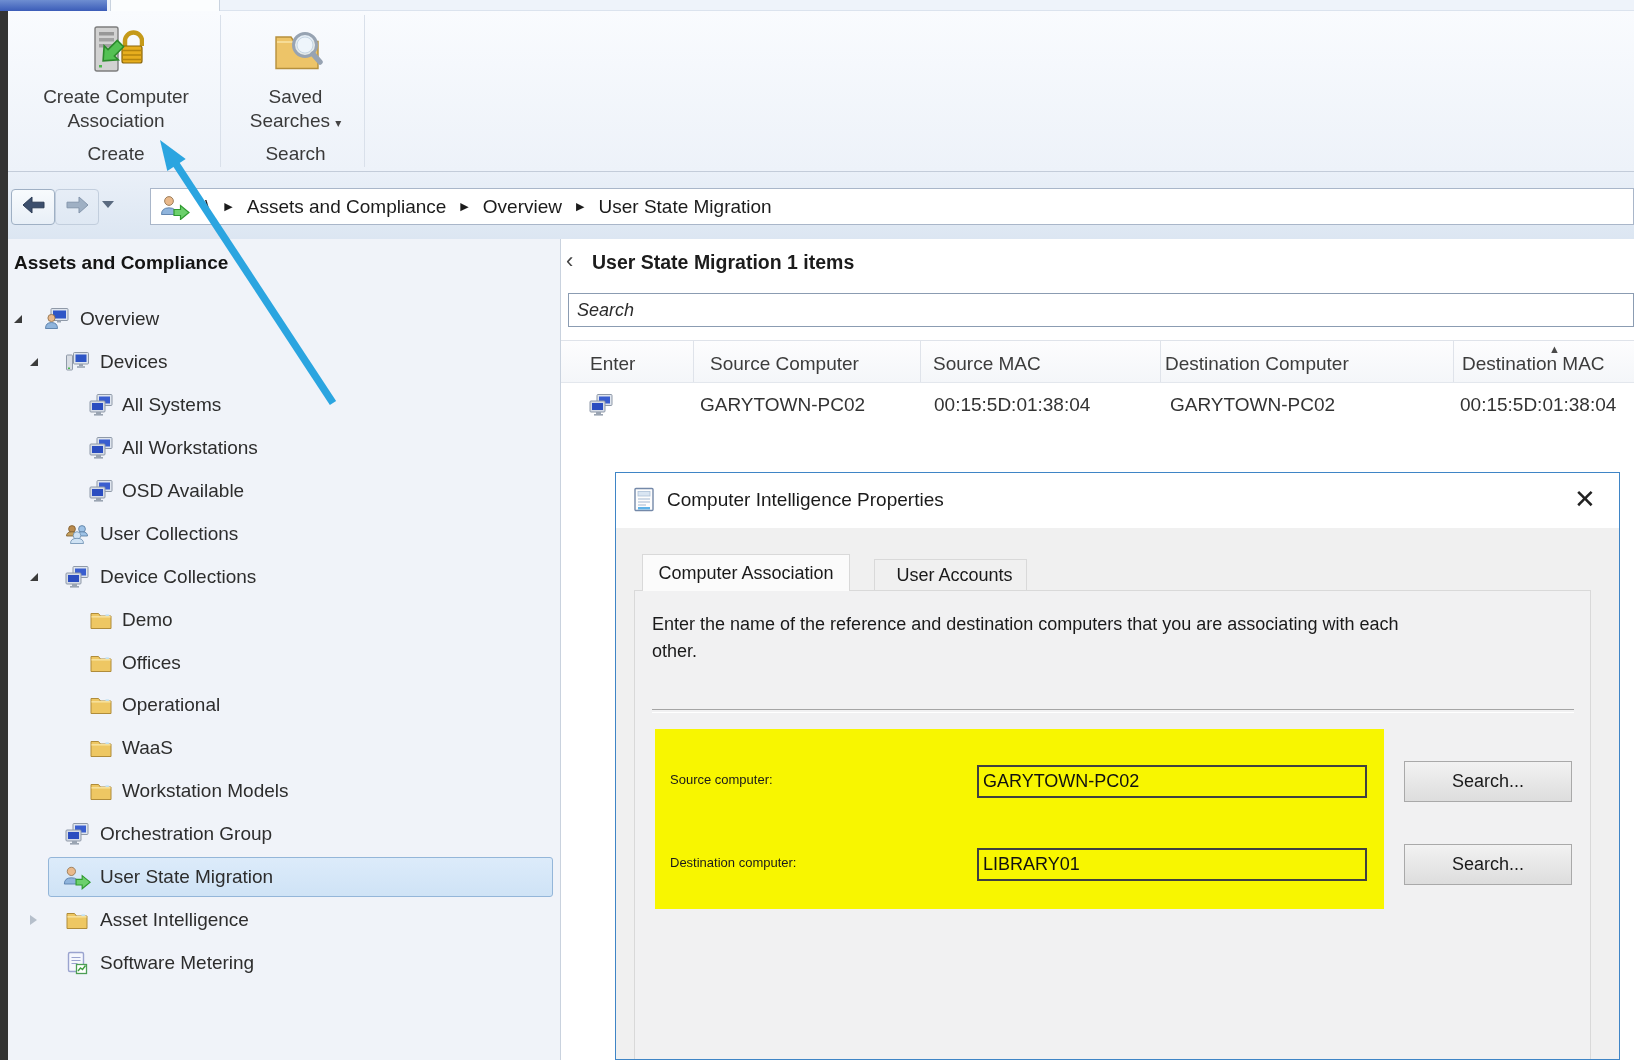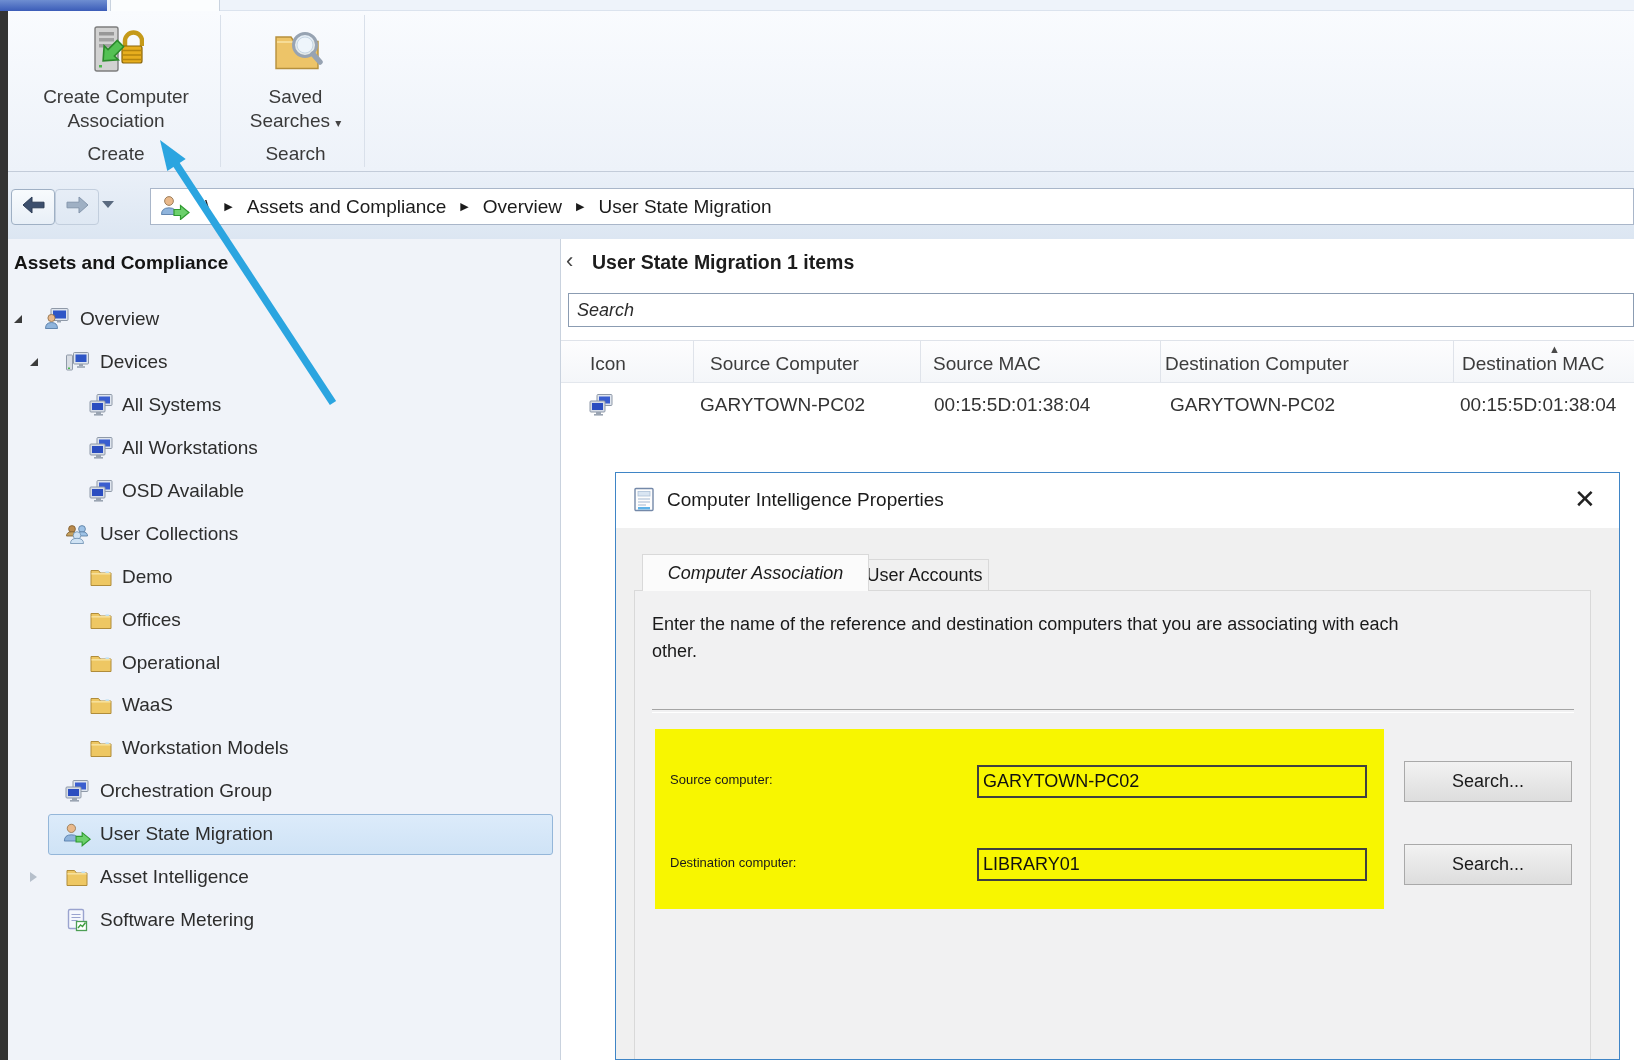--- a/index.html
+++ b/index.html
@@ -86,23 +86,23 @@
   
   .dialog{position:absolute;left:615px;top:472px;width:1005px;height:588px;background:#f0f0f0;
           border:1px solid #3f85c6;box-sizing:border-box;overflow:hidden;}
   .dlg-titlebar{position:absolute;left:0;top:0;right:0;height:55px;background:#fff;}
   .dlg-icon{position:absolute;left:15px;top:13px;}
   .dlg-title{position:absolute;left:51px;top:16px;font-size:19px;color:#1a1a1a;}
   .dlg-close{position:absolute;right:14px;top:6px;width:40px;height:40px;display:flex;
              align-items:center;justify-content:center;font-size:26px;font-weight:300;color:#222;}
   .tab{position:absolute;box-sizing:border-box;font-size:18px;color:#1a1a1a;
        display:flex;align-items:center;justify-content:center;}
-  .tab-active{left:26px;top:81px;width:227px;height:37px;background:#fbfbfb;
-              border:1px solid #d9d9d9;border-bottom:none;z-index:3;font-style:italic;}
-  .tab-inactive{left:236px;top:86px;width:137px;height:32px;background:#f0f0f0;
+  .tab-active{left:26px;top:81px;width:208px;height:37px;background:#fbfbfb;
+              border:1px solid #d9d9d9;border-bottom:none;z-index:3;}
+  .tab-inactive{left:258px;top:86px;width:153px;height:32px;background:#f0f0f0;
                 border:1px solid #d9d9d9;border-bottom:none;z-index:1;padding-left:8px;}
   .tab-panel{position:absolute;left:18px;top:117px;width:957px;height:471px;background:#f1f1f2;
              border:1px solid #d9d9d9;box-sizing:border-box;z-index:2;}
   .instruction{position:absolute;left:17px;top:20px;width:820px;font-size:18px;
                line-height:27px;color:#1a1a1a;}
   .etched{position:absolute;left:17px;top:118px;width:922px;height:2px;
           border-top:1px solid #a5a5a5;border-bottom:1px solid #fff;}
   .hl-zone{position:absolute;left:20px;top:138px;width:729px;height:180px;background:#f8f600;}
   .fld-label{position:absolute;left:35px;font-size:13px;color:#1a1a1a;z-index:2;}
   .fld-input{position:absolute;left:342px;width:390px;height:33px;box-sizing:border-box;
@@ -283,81 +283,95 @@
               <circle cx="8" cy="7" r="3.4" fill="#b98a4e" stroke="#7c5a2c" stroke-width="0.8"></circle>
               <path d="M2.5 14 Q2.5 9.8 8 9.8 Q13.5 9.8 13.5 14 Z" fill="#c6a15f" stroke="#7c5a2c" stroke-width="0.8"></path>
               <circle cx="18" cy="7" r="3.4" fill="#9ec2e6" stroke="#54789e" stroke-width="0.8"></circle>
               <path d="M12.5 14 Q12.5 9.8 18 9.8 Q23.5 9.8 23.5 14 Z" fill="#9ec2e6" stroke="#54789e" stroke-width="0.8"></path>
               <circle cx="13" cy="13.5" r="3.8" fill="#cfe2f4" stroke="#6a8db0" stroke-width="0.8"></circle>
               <path d="M6.5 21.5 Q6.5 16.3 13 16.3 Q19.5 16.3 19.5 21.5 Z" fill="#cfe2f4" stroke="#6a8db0" stroke-width="0.8"></path>
             </svg>
           </span>
           <span class="tlabel">User Collections</span>
         </div>
-        <div class="tree-row lvl3">
-          <span class="ticon">
-            <svg width="24" height="20" viewBox="0 0 24 20">
-              <path d="M2 3.5 h7.5 l2 2.5 H22 v12.5 H2 Z" fill="#eec763" stroke="#b08c3a"></path>
-              <path d="M2.5 6.8 H21.5" stroke="#f7e09a" stroke-width="1.6" fill="none"></path>
-              <rect x="16.5" y="4.4" width="3.4" height="1.6" fill="#bfe0f2"></rect>
-            </svg>
-          </span>
-          <span class="tlabel">Demo</span>
-        </div>
-        <div class="tree-row lvl3">
-          <span class="ticon">
-            <svg width="24" height="20" viewBox="0 0 24 20">
-              <path d="M2 3.5 h7.5 l2 2.5 H22 v12.5 H2 Z" fill="#eec763" stroke="#b08c3a"></path>
-              <path d="M2.5 6.8 H21.5" stroke="#f7e09a" stroke-width="1.6" fill="none"></path>
-              <rect x="16.5" y="4.4" width="3.4" height="1.6" fill="#bfe0f2"></rect>
-            </svg>
-          </span>
-          <span class="tlabel">Offices</span>
-        </div>
-        <div class="tree-row lvl3">
-          <span class="ticon">
-            <svg width="24" height="20" viewBox="0 0 24 20">
-              <path d="M2 3.5 h7.5 l2 2.5 H22 v12.5 H2 Z" fill="#eec763" stroke="#b08c3a"></path>
-              <path d="M2.5 6.8 H21.5" stroke="#f7e09a" stroke-width="1.6" fill="none"></path>
-              <rect x="16.5" y="4.4" width="3.4" height="1.6" fill="#bfe0f2"></rect>
-            </svg>
-          </span>
-          <span class="tlabel">Operational</span>
-        </div>
-        <div class="tree-row lvl3">
-          <span class="ticon">
-            <svg width="24" height="20" viewBox="0 0 24 20">
-              <path d="M2 3.5 h7.5 l2 2.5 H22 v12.5 H2 Z" fill="#eec763" stroke="#b08c3a"></path>
-              <path d="M2.5 6.8 H21.5" stroke="#f7e09a" stroke-width="1.6" fill="none"></path>
-              <rect x="16.5" y="4.4" width="3.4" height="1.6" fill="#bfe0f2"></rect>
-            </svg>
-          </span>
-          <span class="tlabel">WaaS</span>
-        </div>
-        <div class="tree-row lvl3">
-          <span class="ticon">
-            <svg width="24" height="20" viewBox="0 0 24 20">
-              <path d="M2 3.5 h7.5 l2 2.5 H22 v12.5 H2 Z" fill="#eec763" stroke="#b08c3a"></path>
-              <path d="M2.5 6.8 H21.5" stroke="#f7e09a" stroke-width="1.6" fill="none"></path>
-              <rect x="16.5" y="4.4" width="3.4" height="1.6" fill="#bfe0f2"></rect>
-            </svg>
-          </span>
-          <span class="tlabel">Workstation Models</span>
-        </div>
-        <div class="tree-row lvl2">
+        <div class="tree-row lvl2">
+          <span class="expander exp-open"></span>
           <span class="ticon">
             <svg width="26" height="24" viewBox="0 0 26 24">
               <rect x="9" y="1.5" width="15" height="11" rx="1" fill="#dfe5ee" stroke="#8f99a8"></rect>
               <rect x="11" y="3.5" width="11" height="7" fill="#3a5ecf"></rect>
               <rect x="2" y="8" width="15" height="11" rx="1" fill="#d6dce6" stroke="#8f99a8"></rect>
               <rect x="4" y="10" width="11" height="7" fill="#2b4dc0"></rect>
               <rect x="8" y="19" width="5" height="2" fill="#9aa4b2"></rect>
               <rect x="6" y="21" width="9" height="1.6" fill="#9aa4b2"></rect>
             </svg>
           </span>
+          <span class="tlabel">Device Collections</span>
+        </div>
+        <div class="tree-row lvl3">
+          <span class="ticon">
+            <svg width="24" height="20" viewBox="0 0 24 20">
+              <path d="M2 3.5 h7.5 l2 2.5 H22 v12.5 H2 Z" fill="#eec763" stroke="#b08c3a"></path>
+              <path d="M2.5 6.8 H21.5" stroke="#f7e09a" stroke-width="1.6" fill="none"></path>
+              <rect x="16.5" y="4.4" width="3.4" height="1.6" fill="#bfe0f2"></rect>
+            </svg>
+          </span>
+          <span class="tlabel">Demo</span>
+        </div>
+        <div class="tree-row lvl3">
+          <span class="ticon">
+            <svg width="24" height="20" viewBox="0 0 24 20">
+              <path d="M2 3.5 h7.5 l2 2.5 H22 v12.5 H2 Z" fill="#eec763" stroke="#b08c3a"></path>
+              <path d="M2.5 6.8 H21.5" stroke="#f7e09a" stroke-width="1.6" fill="none"></path>
+              <rect x="16.5" y="4.4" width="3.4" height="1.6" fill="#bfe0f2"></rect>
+            </svg>
+          </span>
+          <span class="tlabel">Offices</span>
+        </div>
+        <div class="tree-row lvl3">
+          <span class="ticon">
+            <svg width="24" height="20" viewBox="0 0 24 20">
+              <path d="M2 3.5 h7.5 l2 2.5 H22 v12.5 H2 Z" fill="#eec763" stroke="#b08c3a"></path>
+              <path d="M2.5 6.8 H21.5" stroke="#f7e09a" stroke-width="1.6" fill="none"></path>
+              <rect x="16.5" y="4.4" width="3.4" height="1.6" fill="#bfe0f2"></rect>
+            </svg>
+          </span>
+          <span class="tlabel">Operational</span>
+        </div>
+        <div class="tree-row lvl3">
+          <span class="ticon">
+            <svg width="24" height="20" viewBox="0 0 24 20">
+              <path d="M2 3.5 h7.5 l2 2.5 H22 v12.5 H2 Z" fill="#eec763" stroke="#b08c3a"></path>
+              <path d="M2.5 6.8 H21.5" stroke="#f7e09a" stroke-width="1.6" fill="none"></path>
+              <rect x="16.5" y="4.4" width="3.4" height="1.6" fill="#bfe0f2"></rect>
+            </svg>
+          </span>
+          <span class="tlabel">WaaS</span>
+        </div>
+        <div class="tree-row lvl3">
+          <span class="ticon">
+            <svg width="24" height="20" viewBox="0 0 24 20">
+              <path d="M2 3.5 h7.5 l2 2.5 H22 v12.5 H2 Z" fill="#eec763" stroke="#b08c3a"></path>
+              <path d="M2.5 6.8 H21.5" stroke="#f7e09a" stroke-width="1.6" fill="none"></path>
+              <rect x="16.5" y="4.4" width="3.4" height="1.6" fill="#bfe0f2"></rect>
+            </svg>
+          </span>
+          <span class="tlabel">Workstation Models</span>
+        </div>
+        <div class="tree-row lvl2">
+          <span class="ticon">
+            <svg width="26" height="24" viewBox="0 0 26 24">
+              <rect x="9" y="1.5" width="15" height="11" rx="1" fill="#dfe5ee" stroke="#8f99a8"></rect>
+              <rect x="11" y="3.5" width="11" height="7" fill="#3a5ecf"></rect>
+              <rect x="2" y="8" width="15" height="11" rx="1" fill="#d6dce6" stroke="#8f99a8"></rect>
+              <rect x="4" y="10" width="11" height="7" fill="#2b4dc0"></rect>
+              <rect x="8" y="19" width="5" height="2" fill="#9aa4b2"></rect>
+              <rect x="6" y="21" width="9" height="1.6" fill="#9aa4b2"></rect>
+            </svg>
+          </span>
           <span class="tlabel">Orchestration Group</span>
         </div>
         <div class="tree-row lvl2">
           <div class="sel-bg"></div>
           <span class="ticon">
             <svg width="32" height="26" viewBox="0 0 32 26">
               <circle cx="10" cy="7" r="4.4" fill="#e9b98b" stroke="#8a6a42" stroke-width="0.8"></circle>
               <path d="M2.5 20.5 Q2.5 13.8 10 13.8 Q17.5 13.8 17.5 20.5 Z" fill="#8fb4dc" stroke="#4a72a0" stroke-width="0.8"></path>
               <path d="M15 15.5 h6.5 v-4 l8.5 7 -8.5 7 v-4 H15 Z" fill="#6cd06c" stroke="#2f9b2f" stroke-width="1.2"></path>
             </svg>
@@ -392,21 +406,21 @@
   <div class="main"></div>
   <div class="collapse-chev">‹</div>
   <div class="main-title">
     <span>User State Migration</span> <span>1 items</span>
   </div>
   <div class="search-wrap">
     <input type="text" placeholder="Search" style="">
   </div>
   <div class="thead" id="thead">
     <span class="sort-ind">▲</span>
-  <div class="th first" style="left: 0px; width: 122px; padding-left: 29px;">Icon</div>
+  <div class="th first" style="left: 0px; width: 122px; padding-left: 29px;">Enter</div>
       <div class="th" style="left: 132px; width: 237px; padding-left: 16px;">Source Computer</div>
       <div class="th" style="left: 359px; width: 240px; padding-left: 12px;">Source MAC</div>
       <div class="th" style="left: 599px; width: 293px; padding-left: 4px;">Destination Computer</div>
       <div class="th" style="left: 892px; width: 181px; padding-left: 8px;">Destination MAC</div>
     </div>
   <div class="trow" id="trow">
       <div class="td" style="left: 0px; width: 122px; padding-left: 27px;">
         <svg width="26" height="24" viewBox="0 0 26 24">
           <rect x="9" y="1.5" width="15" height="11" rx="1" fill="#dfe5ee" stroke="#8f99a8"></rect>
           <rect x="11" y="3.5" width="11" height="7" fill="#3a5ecf"></rect>

